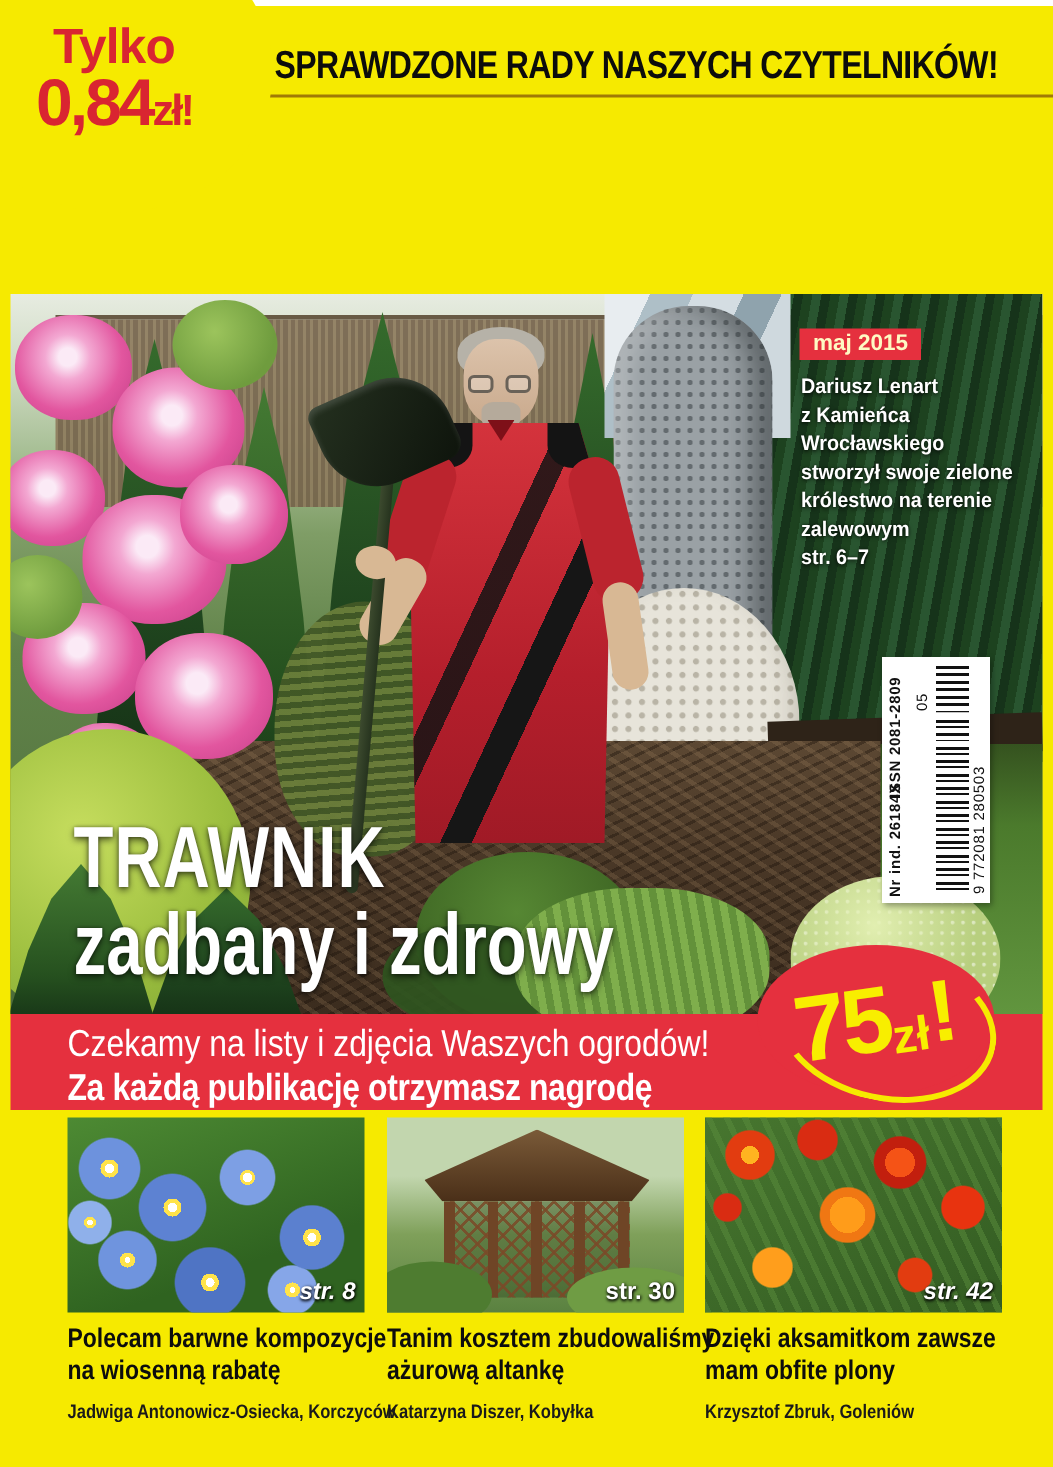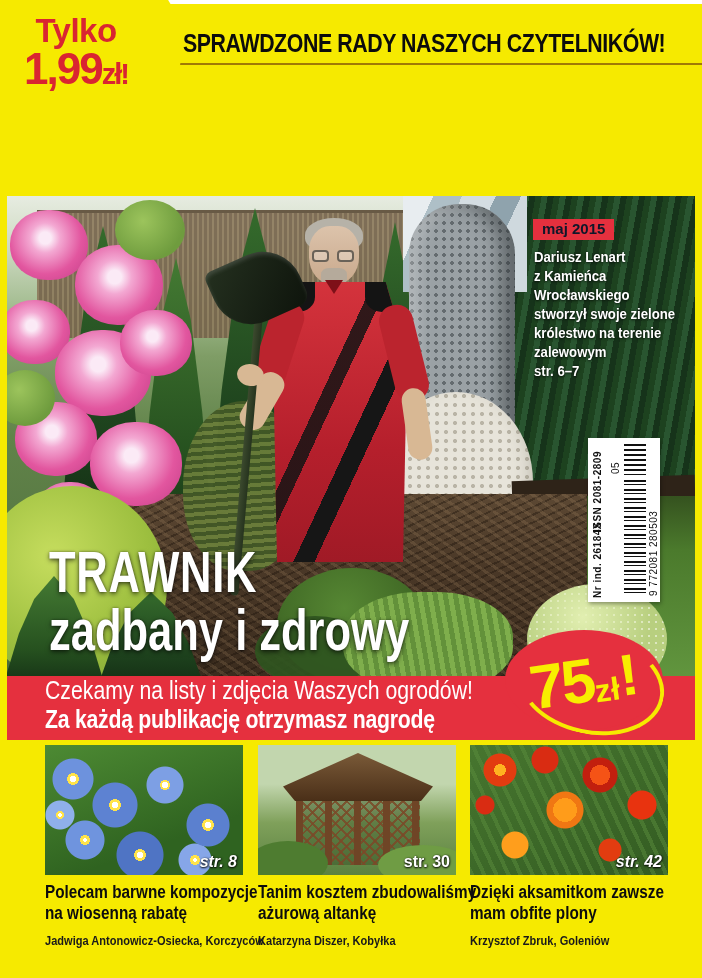--- a/index.html
+++ b/index.html
@@ -125,21 +125,21 @@
   .forearm-right{position:absolute;right:-14px;top:170px;width:24px;height:72px;background:#d8b894;border-radius:12px;transform:rotate(-8deg);}
   .shovel-shaft{left:236px;top:108px;width:8px;height:292px;border-radius:4px;
     background:linear-gradient(90deg,#3c4a2e,#26331e);transform:rotate(5deg);}
   .shovel-blade{left:206px;top:58px;width:88px;height:68px;border-radius:8px 40px 12px 40px;
     background:linear-gradient(135deg,#24301f,#0e140c);transform:rotate(-24deg);
     box-shadow:inset 0 3px 4px rgba(255,255,255,.15);}
   .shovel-hand{left:230px;top:168px;width:27px;height:22px;background:#d8b894;border-radius:50%;transform:rotate(10deg);}
 
   
   .issue-badge{left:526px;top:23px;height:21px;padding:1px 9px 0 9px;background:#e5303e;
-    color:#0f172a;font-weight:bold;font-size:15px;z-index:20;}
+    color:#fef9c3;font-weight:bold;font-size:15px;z-index:20;}
   .photo-caption{left:527px;top:52px;z-index:20;color:#fff;font-weight:bold;font-size:14px;line-height:19px;
     transform:scaleX(.94);transform-origin:0 0;white-space:nowrap;
     text-shadow:0 1px 3px rgba(0,0,0,.7),0 0 2px rgba(0,0,0,.5);}
   .headline{left:42px;top:348px;z-index:20;color:#fff;font-weight:bold;
     transform:scaleX(.75);transform-origin:0 0;white-space:nowrap;
     text-shadow:0 2px 6px rgba(0,0,0,.6),0 0 3px rgba(0,0,0,.4);}
   .headline .l1{font-size:58px;line-height:56px;letter-spacing:1px;}
   .headline .l2{font-size:58px;line-height:60px;letter-spacing:0;}
 
   
@@ -151,21 +151,21 @@
   .bc-ind{position:absolute;left:4px;bottom:4px;height:80px;}
   .bc-05{position:absolute;left:22px;top:6px;height:30px;font-weight:normal;}
   .bc-bars{position:absolute;left:36px;top:6px;width:22px;height:152px;
     background:repeating-linear-gradient(180deg,#111 0 2px,#fff 2px 4px,#111 4px 5px,#fff 5px 9px);}
   .bc-bars-top{position:absolute;left:36px;top:6px;width:22px;height:34px;
     background:repeating-linear-gradient(180deg,#111 0 2px,#fff 2px 5px);border-bottom:3px solid #fff;}
   .bc-digits{position:absolute;right:1px;top:8px;height:150px;font-weight:normal;font-size:10px;}
 
   
   .band-cta{left:7px;top:676px;width:688px;height:64px;background:#e5303e;color:#fff;
-    display:flex;flex-direction:column;justify-content:flex-start;padding-left:38px;}
+    display:flex;flex-direction:column;justify-content:flex-end;padding-left:38px;}
   .cta-inner{transform:scaleX(.85);transform-origin:0 50%;white-space:nowrap;}
   .cta-l1{font-size:25px;line-height:29px;font-weight:normal;}
   .cta-l2{font-size:25px;line-height:29px;font-weight:bold;letter-spacing:-.3px;}
 
   
   .prize{left:505px;top:630px;width:158px;height:100px;z-index:30;}
   .prize-oval{position:absolute;inset:0;background:#e5303e;border-radius:50%;}
   .prize-ring{position:absolute;inset:4px -2px -4px 12px;border:4px solid rgba(0,0,0,0);
     border-right-color:#f6ea00;border-bottom-color:#f6ea00;border-radius:50%;transform:rotate(12deg);}
   .prize-text{position:absolute;inset:0;display:flex;align-items:center;justify-content:center;
@@ -226,21 +226,21 @@
 <div class="cover">
 
   <div class="abs top-white-edge"></div>
   <div class="abs band-yellow">
     <div class="abs top-banner">SPRAWDZONE RADY NASZYCH CZYTELNIKÓW!</div>
   </div>
 
 
   <div class="abs price-circle">
     <div class="price-line1">Tylko</div>
-    <div class="price-line2"><span>1,99</span><span class="small">zł!</span></div>
+    <div class="price-line2"><span>0,84</span><span class="small">zł!</span></div>
   </div>
 
   <div class="abs photo">
     <div class="abs fence"></div>
 
     <div class="abs cone" style="left:48px;top:30px;width:96px;height:310px;"></div>
     <div class="abs cone light" style="left:128px;top:62px;width:82px;height:280px;"></div>
     <div class="abs cone" style="left:196px;top:12px;width:104px;height:330px;"></div>
     <div class="abs cone light" style="left:286px;top:50px;width:80px;height:300px;"></div>
     <div class="abs cone" style="left:352px;top:26px;width:72px;height:290px;"></div>

